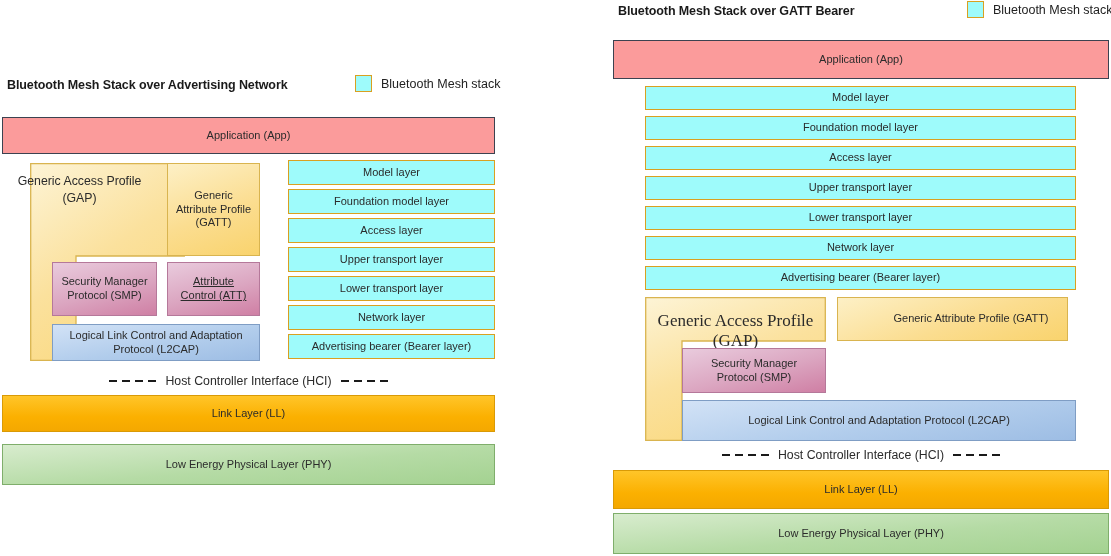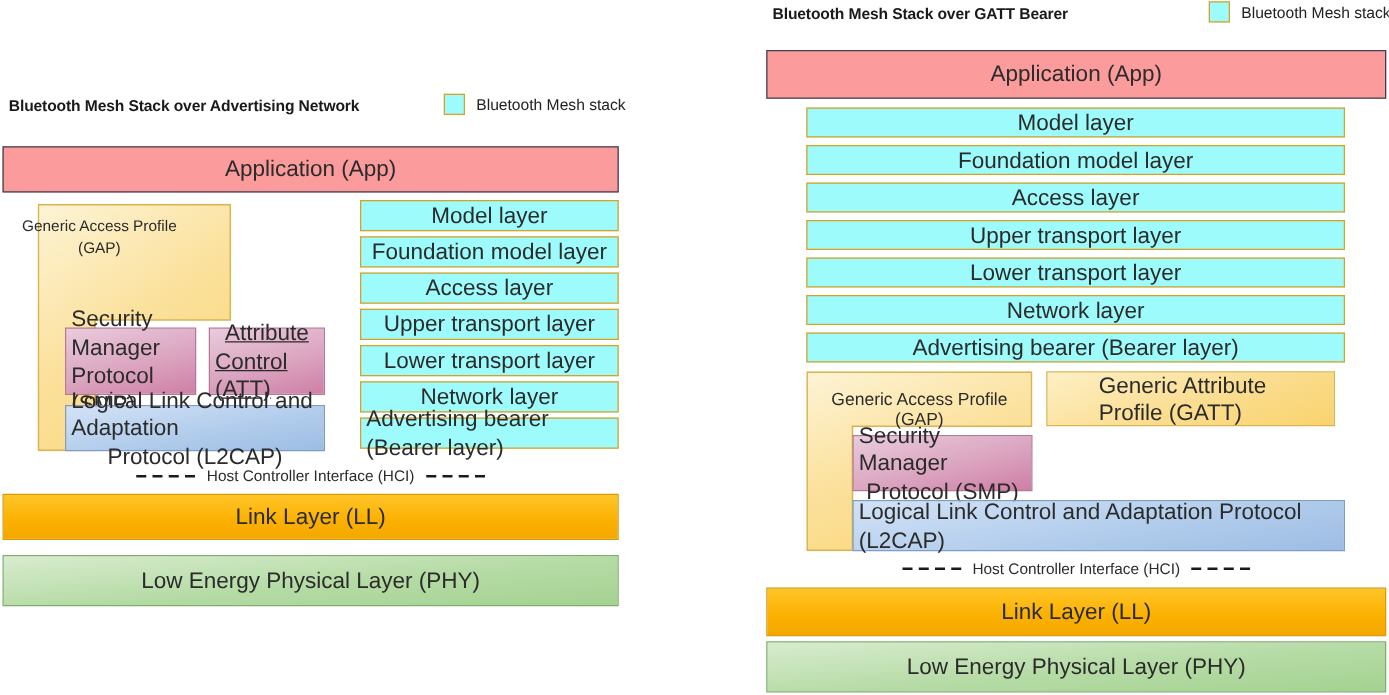--- a/index.html
+++ b/index.html
@@ -44,21 +44,21 @@
     color: #222;
   }
 
   .blk {
     position: absolute;
     box-sizing: border-box;
     display: flex;
     align-items: center;
     justify-content: center;
     text-align: left;
-    font-size: 18px;
+    font-size: 11px;
     color: #2b2b2b;
     line-height: 1.25;
     padding: 0 4px;
   }
 
   
   .blk-app {
     background: #fb9b9b;
     border: 1.6px solid #3c4250;
   }
@@ -143,20 +143,25 @@
       </defs>
       <path d="M0.7,0.7 L154.3,0.7 L154.3,93 L46,93 L46,197.3 L0.7,197.3 Z" fill="url(#gapgradL)" stroke="#d9b44f" stroke-width="1.3"></path>
     </svg>
     <div style="position:absolute; left:0; top:10px; width:155px; text-align:center;
                 font-size:12.3px; color:#2b2b2b; line-height:1.35;">
       <div>Generic Access Profile</div>
       <div>(GAP)</div>
     </div>
   </div>
 
+  <div class="blk blk-gatt" style="left:167px; top:163px; width:93px; height:93px; flex-direction:column;">
+    <span>Generic</span>
+    <span>Attribute Profile</span>
+    <span>(GATT)</span>
+  </div>
 
   <div class="blk blk-smp" style="left:52px; top:262px; width:105px; height:54px; flex-direction:column;">
     <span>Security Manager</span>
     <span>Protocol (SMP)</span>
   </div>
 
   <div class="blk blk-att" style="left:167px; top:262px; width:93px; height:54px; flex-direction:column;text-decoration:underline;">
     <span>Attribute</span>
     <span>Control (ATT)</span>
   </div>
@@ -223,21 +228,21 @@
       <defs>
         <linearGradient id="gapgradR" x1="0" y1="0" x2="0.5" y2="1">
           <stop offset="0%" stop-color="#fdf4d6"></stop>
           <stop offset="55%" stop-color="#fbe19d"></stop>
           <stop offset="100%" stop-color="#fad97f"></stop>
         </linearGradient>
       </defs>
       <path d="M0.7,0.7 L180.3,0.7 L180.3,44 L37,44 L37,143.3 L0.7,143.3 Z" fill="url(#gapgradR)" stroke="#d9b44f" stroke-width="1.3"></path>
     </svg>
     <div style="position:absolute; left:0; top:14px; width:181px; text-align:center;
-                font-size:14px; color:#2b2b2b;">Generic Access Profile (GAP)</div>
+                font-size:17px; color:#2b2b2b;font-family:Liberation Serif, serif;">Generic Access Profile (GAP)</div>
   </div>
 
   <div class="blk blk-gatt" style="left:227px; top:297px; width:231px; height:44px;padding-left:41px;">Generic Attribute Profile (GATT)</div>
 
   <div class="blk blk-smp" style="left:72px; top:348px; width:144px; height:45px; flex-direction:column;">
     <span>Security Manager</span>
     <span>Protocol (SMP)</span>
   </div>
 
 

